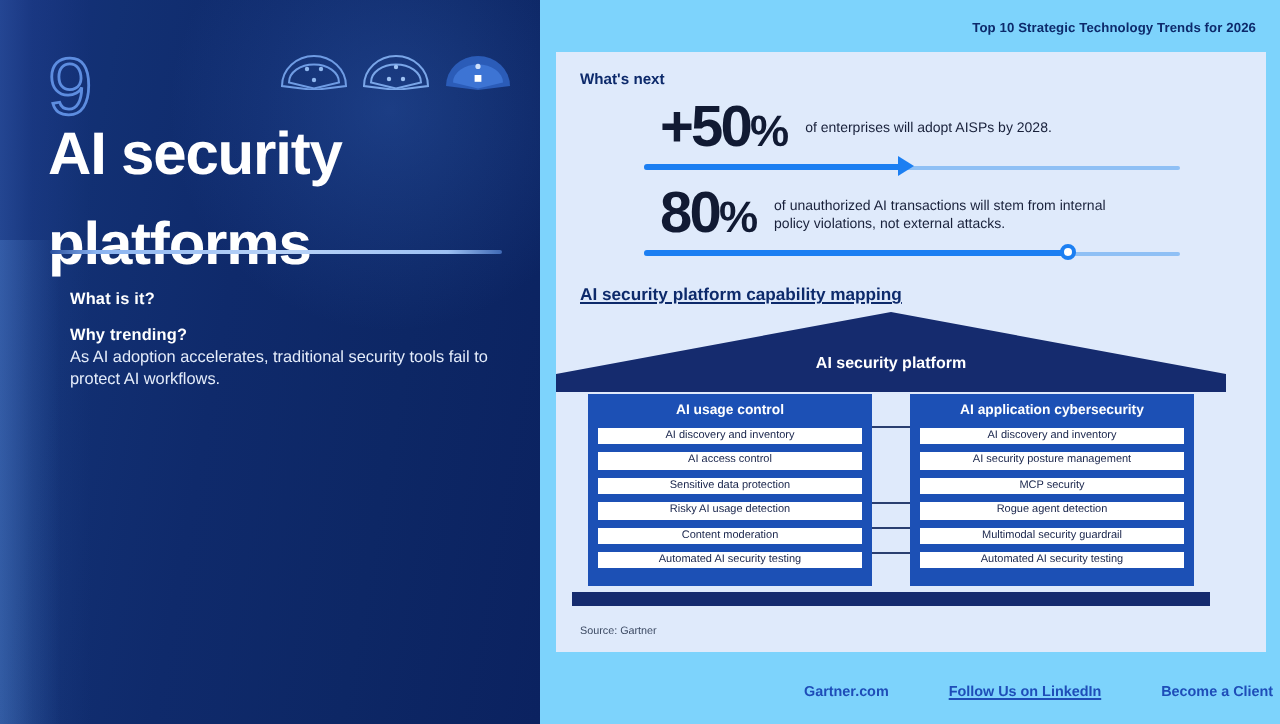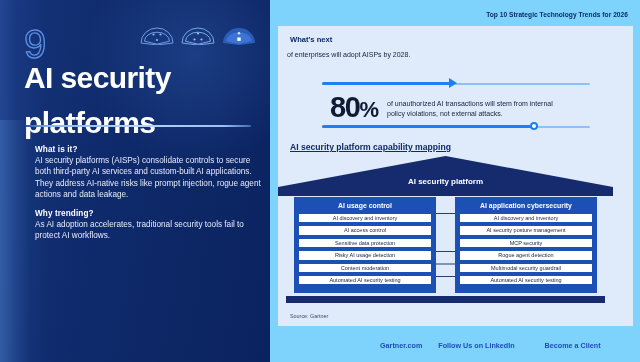--- a/index.html
+++ b/index.html
@@ -140,27 +140,27 @@
     position:absolute;left:8px;top:140px;width:319px;height:7px;background:#152b6e;
   }
   .connectors{position:absolute;left:0;top:0;width:335px;height:150px;pointer-events:none;}
 
   .source{
     position:absolute;left:12px;bottom:7px;color:#3c4a63;font-size:5.4px;font-weight:400;
   }
 
   .footer{
     position:absolute;left:0;bottom:12px;width:306px;
-    display:flex;align-items:flex-start;
+    display:flex;align-items:flex-start;padding-left:22px;
   }
   .f-link{
     color:#1e4db8;font-size:7.2px;font-weight:700;text-decoration:none;white-space:nowrap;
   }
   .f-1{margin-left:110px;}
-  .f-2{margin-left:16px;}
+  .f-2{margin-left:30px;text-decoration:underline;}
   .f-3{margin-left:30px;}
 </style>
 </head>
 <body>
 
 <div class="slide">
 
   <div class="left">
     <div class="sheen"></div>
     <div class="sheen2"></div>
@@ -195,37 +195,37 @@
           <rect x="15.3" y="11.5" width="3.4" height="3.4" fill="#ffffff"></rect>
         </svg>
       </span>
     </div>
 
     <div class="title">AI security platforms</div>
     <div class="divider"></div>
 
     <div class="body-block">
       <p class="blk-head">What is it?</p>
-      <p class="blk-text">AI security platforms (AISPs) consolidate controls to secure both third-party AI services and custom-built AI applications. They address AI-native risks like prompt injection, rogue agent actions and data leakage.</p>
       <div class="blk-gap"></div>
       <p class="blk-head">Why trending?</p>
       <p class="blk-text">As AI adoption accelerates, traditional security tools fail to protect AI workflows.</p>
     </div>
   </div>
 
   <div class="right">
 
     <div class="kicker">Top 10 Strategic Technology Trends for 2026</div>
 
     <div class="card">
 
       <div class="whatsnext">What's next</div>
 
       <div class="stat-row r1">
         <div class="stat-line">
+          <div class="stat-num"><span>+50</span><span class="pct">%</span></div>
           <div class="stat-desc">of enterprises will adopt AISPs by 2028.</div>
         </div>
       </div>
       <div class="bar-wrap b1">
         <div class="bar-track"></div>
         <div class="bar-fill" id="fill1" style="width: 128.64px;"></div>
         <div class="bar-arrow" id="mark1" style="left: 126.64px;"></div>
       </div>
 
       <div class="stat-row r2">

